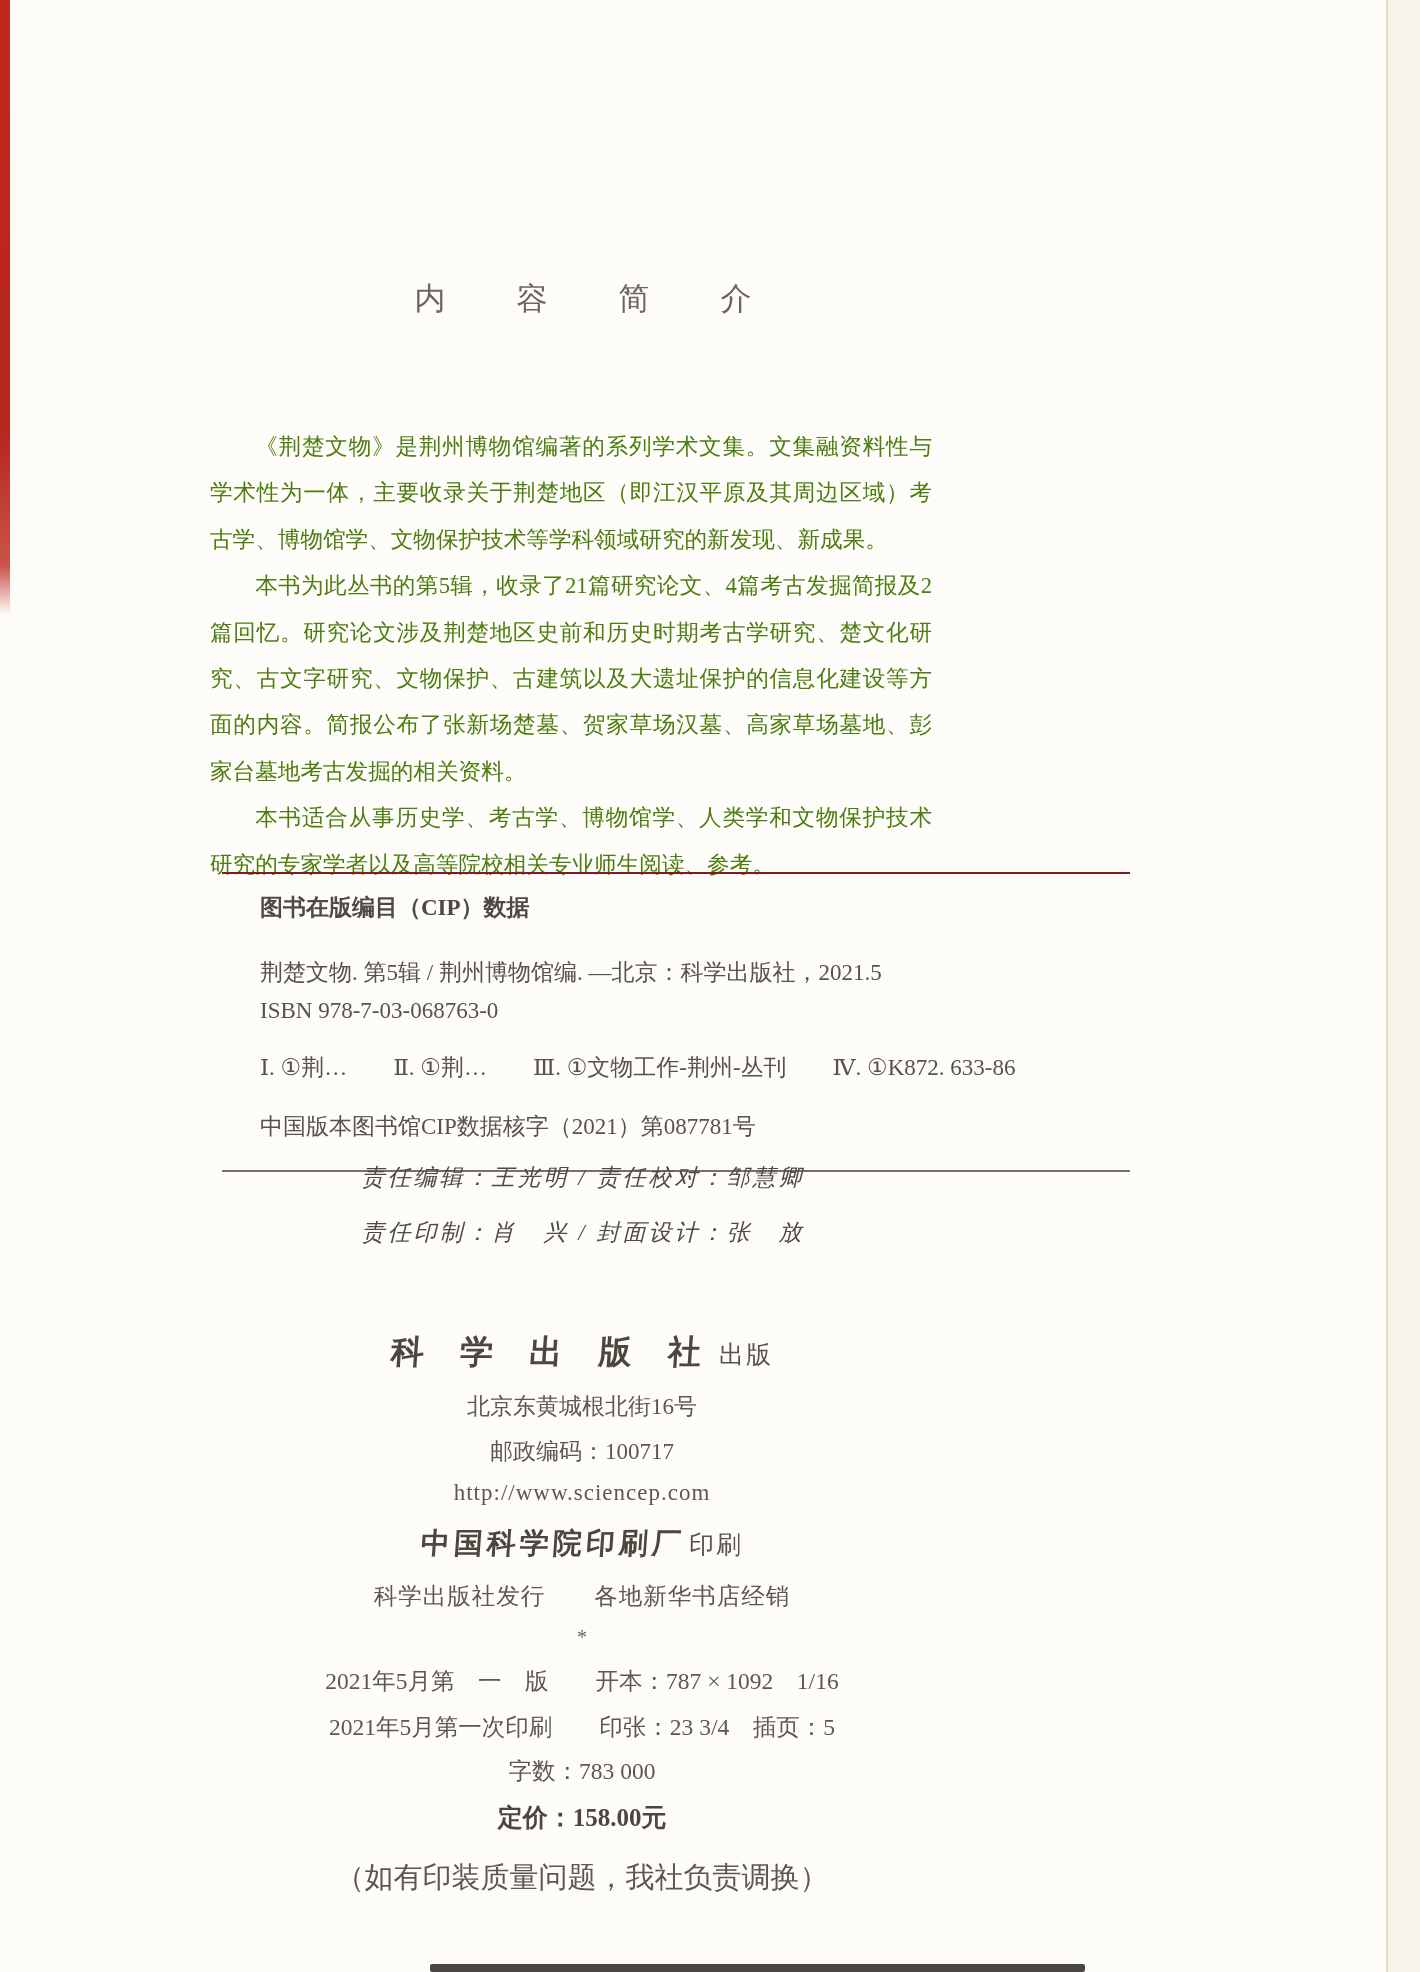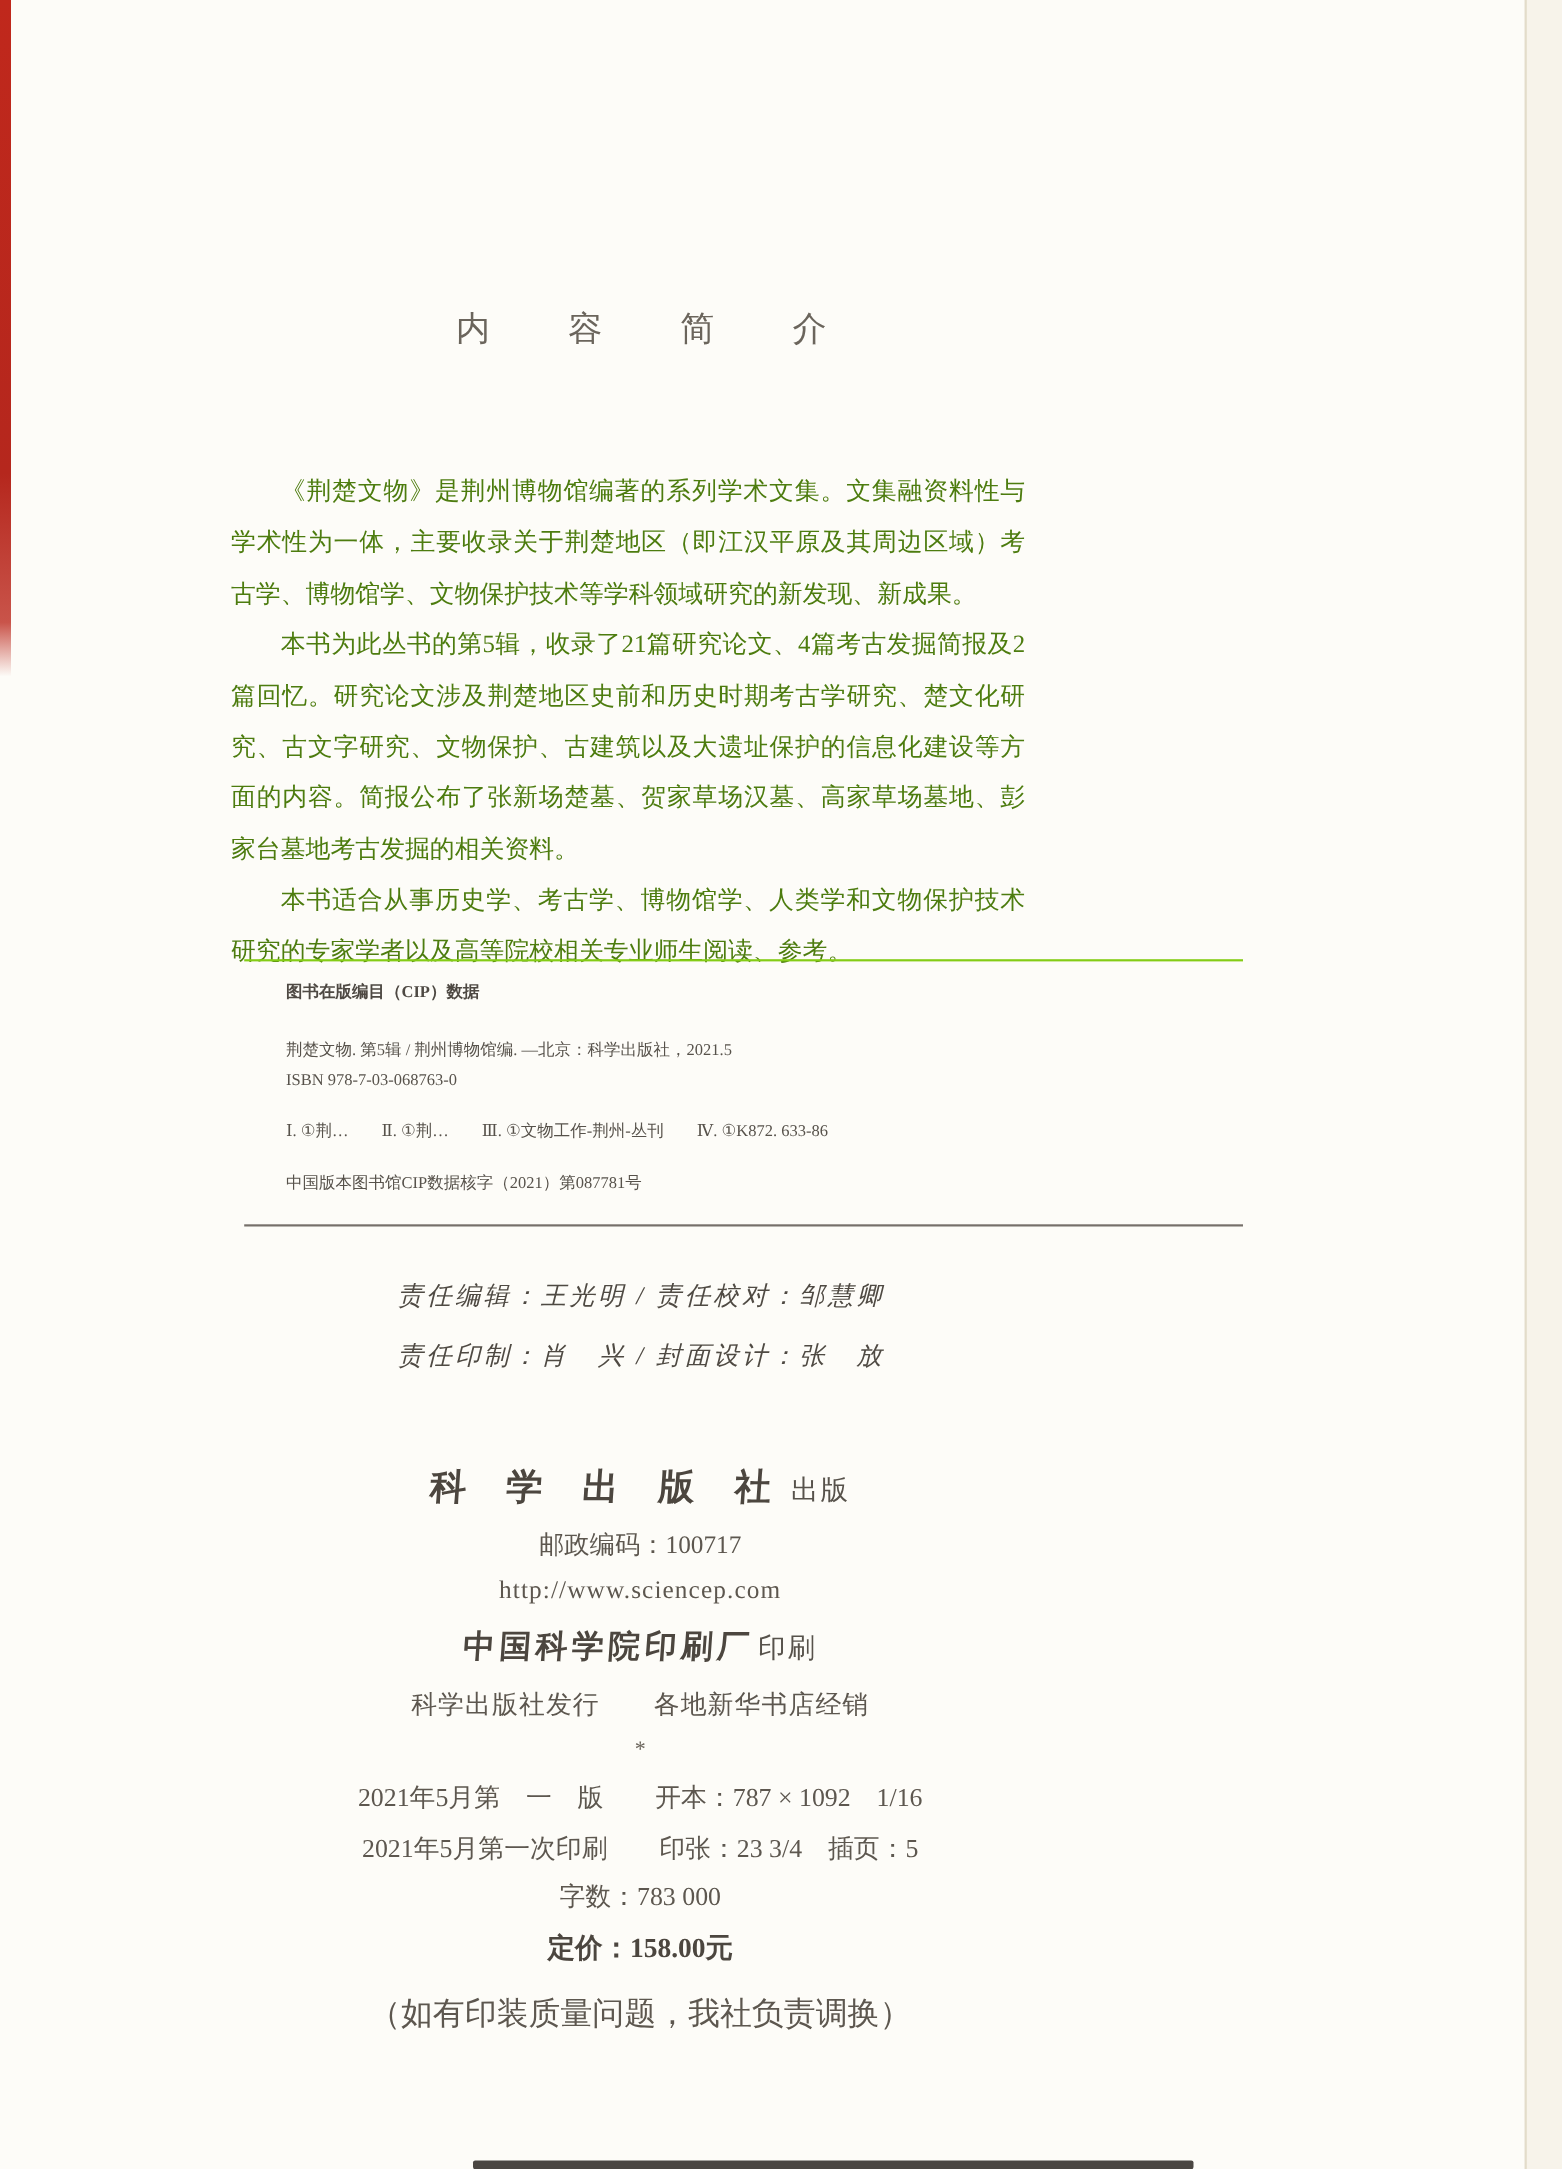--- a/index.html
+++ b/index.html
@@ -57,25 +57,25 @@
     color: #4d7c0f;
   }
   .intro p {
     margin: 0;
     text-indent: 2em;
   }
   .cip-box {
     position: absolute;
     left: 222px; top: 872px;
     width: 908px;
-    border-top: 2px solid #84cc16;
+    border-top: 2px solid #7f1d1d;
     border-bottom: 2px solid #76706a;
     padding: 18px 0 28px 38px;
     box-sizing: border-box;
-    font-size: 15px;
+    font-size: 23px;
     color: #57524b;
   }
   .cip-heading {
     font-weight: bold;
     color: #4e4943;
     margin: 0 0 34px 0;
   }
   .cip-line1 { margin: 0 0 10px 0; }
   .cip-isbn  { margin: 0 0 28px 0; }
   .cip-class { margin: 0 0 28px 0; }
@@ -153,20 +153,21 @@
 <div class="credits">
   <div>责任编辑：王光明 / 责任校对：邹慧卿</div>
   <div>责任印制：肖　兴 / 封面设计：张　放</div>
 </div>
 
 <div class="colophon">
   <div>
     <span class="brush">科 学 出 版 社</span>
     <span class="plain-suffix">出版</span>
   </div>
+  <div class="addr">北京东黄城根北街16号</div>
   <div class="post">邮政编码：100717</div>
   <div class="web">http://www.sciencep.com</div>
   <div class="printline">
     <span class="brush printer">中国科学院印刷厂</span>
     <span class="plain-suffix">印刷</span>
   </div>
   <div class="dist">科学出版社发行　　各地新华书店经销</div>
   <div class="star">*</div>
   <div class="impr1">2021年5月第　一　版　　开本：787 × 1092　1/16</div>
   <div class="impr2">2021年5月第一次印刷　　印张：23 3/4　插页：5</div>

